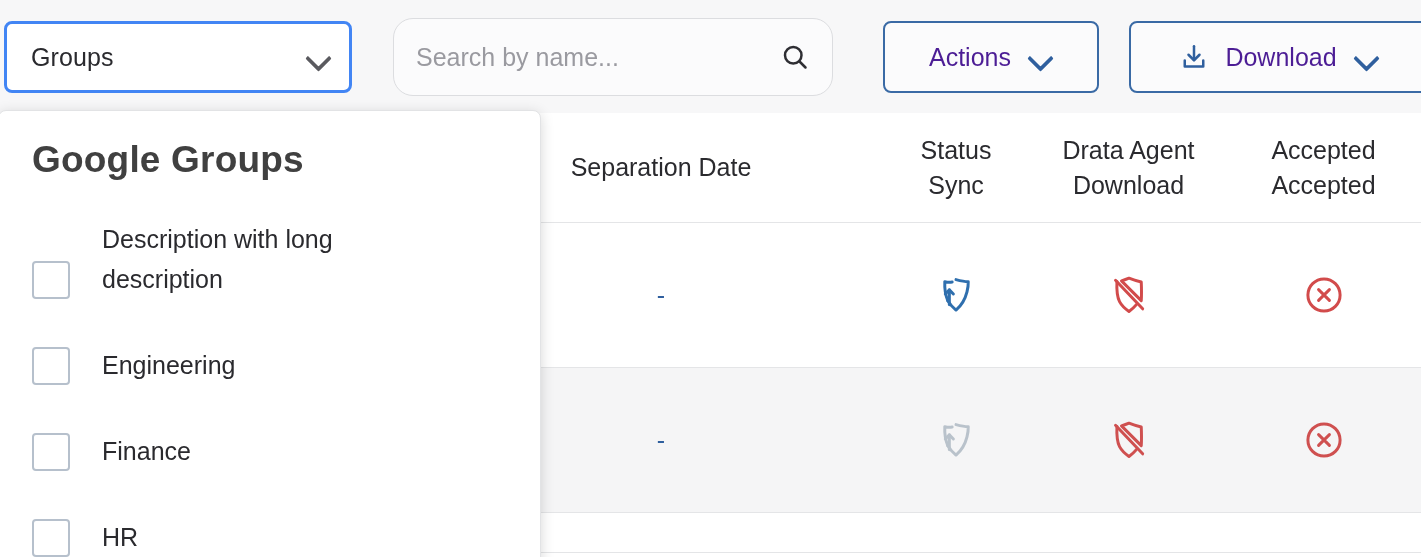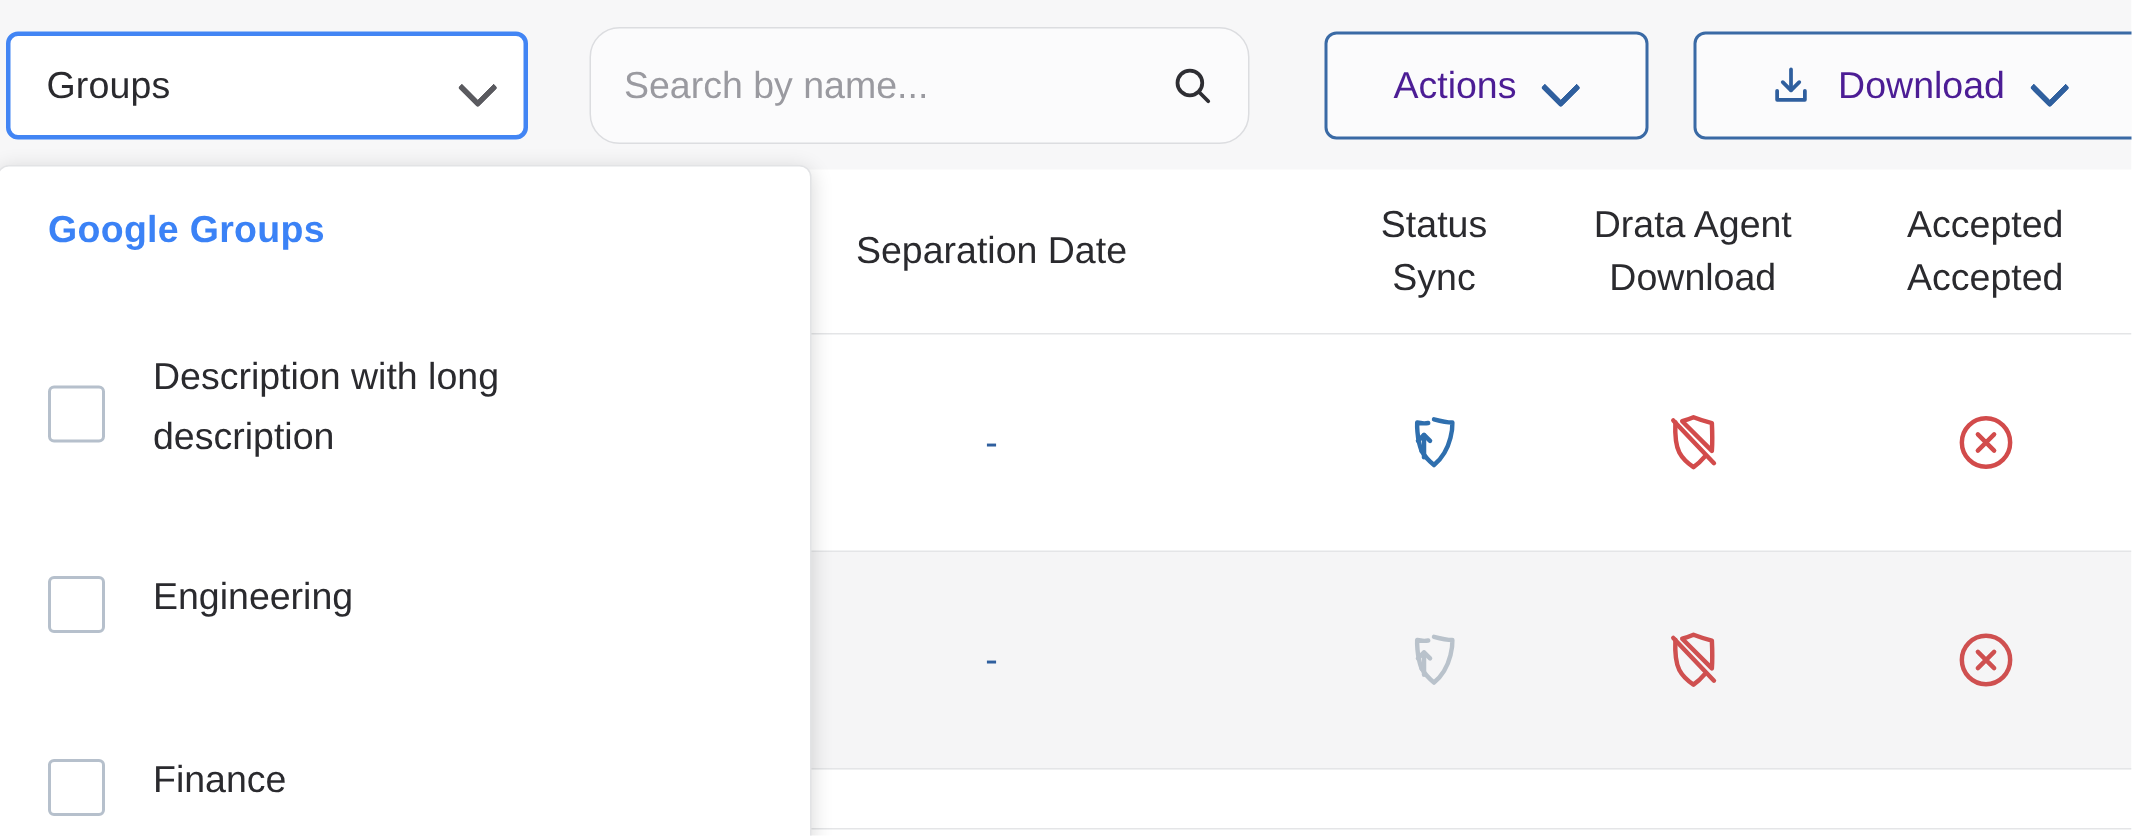--- a/index.html
+++ b/index.html
@@ -147,33 +147,32 @@
     position: absolute; left: -2px; top: 110px;
     width: 543px; height: 455px;
     background: #ffffff;
     border: 1px solid #e2e3e5;
     border-radius: 8px 8px 0 0;
     box-shadow: 0 3px 14px rgba(0,0,0,.16);
     overflow: hidden;
     z-index: 20;
   }
   .dd-title {
-    font-size: 25px;
-    color: #3b82f6;
+    font-size: 37px;
+    color: #404040;
     font-weight: bold;
     padding: 28px 0 0 33px;
     letter-spacing: .2px;
   }
   .dd-list { padding-top: 22px; }
   .dd-item {
-    display: flex; align-items: center;
+    display: flex; align-items: flex-end;
     padding: 0 0 0 33px;
     min-height: 86px;
     cursor: pointer;
-    margin-top: 36px;
   }
   .dd-item.first { min-height: 96px; }
   .cb {
     flex: none;
     width: 38px; height: 38px;
     border: 2px solid #b6c0cc;
     border-radius: 4px;
     background: #ffffff;
     margin-top: 3px;
   }

